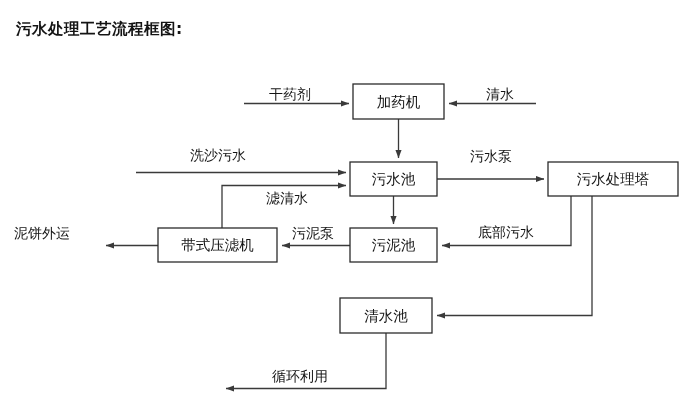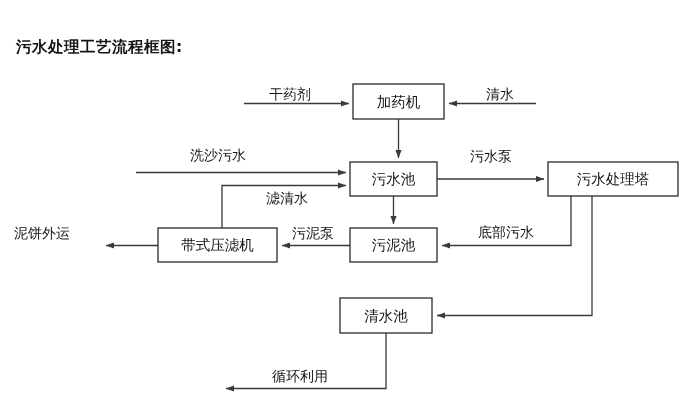--- a/index.html
+++ b/index.html
@@ -12,21 +12,21 @@
     width: 700px;
     height: 420px;
     position: relative;
     overflow: hidden;
     font-family: "DejaVu Sans", "Liberation Sans", sans-serif;
     color: #1a1a1a;
   }
   #page-title {
     position: absolute;
     left: 16px;
-    top: 37px;
+    top: 19px;
     font-size: 15.5px;
     font-weight: bold;
     letter-spacing: 0.5px;
     white-space: nowrap;
     color: #141414;
   }
   #diagram-canvas {
     position: absolute;
     left: 0;
     top: 0;

